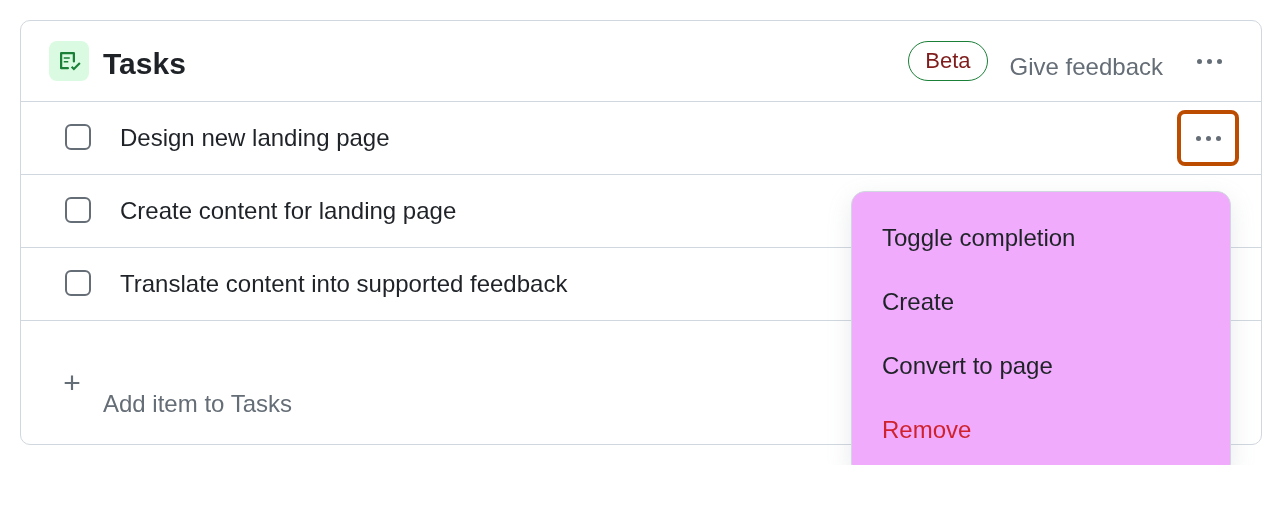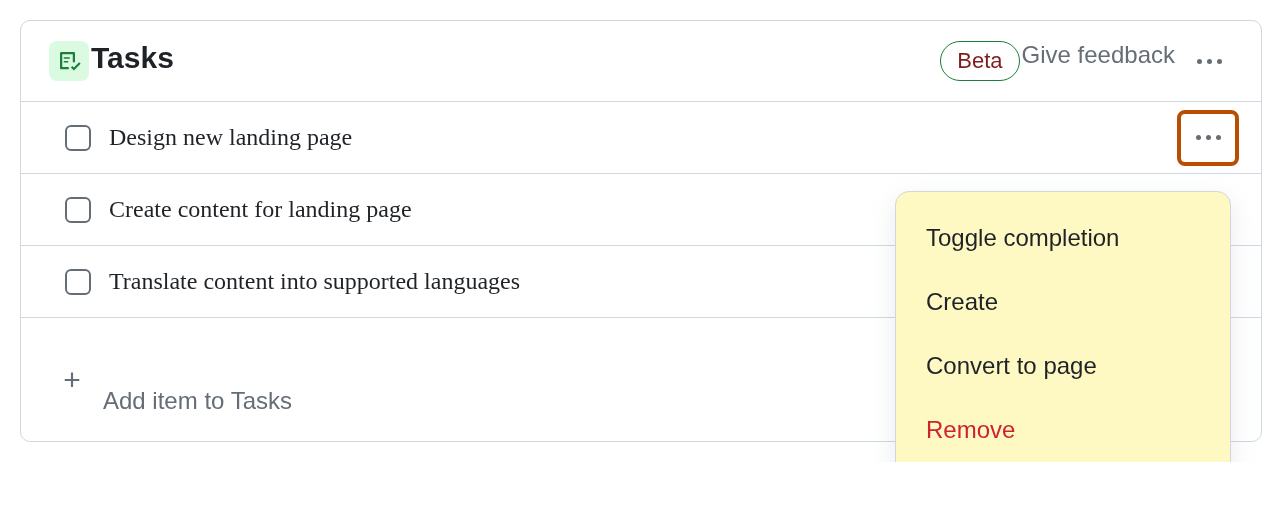--- a/index.html
+++ b/index.html
@@ -12,23 +12,23 @@
     font-size: 16px;
   }
   .card {
     border: 1px solid #d0d7de;
     border-radius: 10px;
     overflow: visible;
     position: relative;
   }
   .card-header {
     display: flex;
-    align-items: flex-start;
+    align-items: flex-end;
     padding: 20px 28px 20px 28px;
-    gap: 2px;
+    gap: 14px;
   }
   .icon-badge {
     width: 40px;
     height: 40px;
     background: #dafbe1;
     border-radius: 8px;
     display: flex;
     align-items: center;
     justify-content: center;
     flex-shrink: 0;
@@ -43,20 +43,21 @@
     border: 1.5px solid #1a7f37;
     color: #7f1d1d;
     border-radius: 999px;
     padding: 6px 16px;
     font-size: 22px;
     font-weight: 500;
   }
   .feedback-link {
     color: #656d76;
     font-size: 24px;
+    margin-left: 8px;
     margin-right: 8px;
   }
   .kebab-btn {
     width: 48px;
     height: 40px;
     display: flex;
     align-items: center;
     justify-content: center;
     border-radius: 6px;
     cursor: pointer;
@@ -66,26 +67,25 @@
     gap: 5px;
   }
   .kebab-dots span {
     width: 5px;
     height: 5px;
     background: #656d76;
     border-radius: 50%;
   }
   .task-row {
     display: flex;
-    align-items: center;
+    align-items: flex-start;
     padding: 22px 28px 22px 44px;
     border-top: 1px solid #d0d7de;
-    gap: 18px;
+    gap: 29px;
     position: relative;
-    font-family: Liberation Serif, serif;
   }
   .task-row:first-of-type {
     border-top: none;
   }
   .checkbox {
     width: 26px;
     height: 26px;
     border: 2px solid #656d76;
     border-radius: 6px;
     flex-shrink: 0;
@@ -135,22 +135,22 @@
   }
   .add-label {
     font-size: 24px;
     color: #656d76;
     margin-top: 43px;
   }
   .context-menu {
     position: absolute;
     top: 170px;
     right: 30px;
-    width: 336px;
-    background: #fef9c3;
+    width: 380px;
+    background: #f0abfc;
     border: 1px solid #d0d7de;
     border-radius: 14px;
     box-shadow: 0 8px 24px rgba(140,149,159,0.2);
     padding: 14px 0;
     z-index: 10;
   }
   .menu-item {
     padding: 18px 30px;
     font-size: 24px;
     color: #1f2328;
@@ -204,21 +204,21 @@
       </div>
     </div>
 
     <div class="task-row">
       <div class="checkbox"></div>
       <div class="task-label">Create content for landing page</div>
     </div>
 
     <div class="task-row">
       <div class="checkbox"></div>
-      <div class="task-label">Translate content into supported languages</div>
+      <div class="task-label">Translate content into supported feedback</div>
     </div>
 
     <div class="add-row">
       <div class="plus-icon">+</div>
       <div class="add-label">Add item to Tasks</div>
     </div>
 
   </div>
 
   <div class="context-menu">

